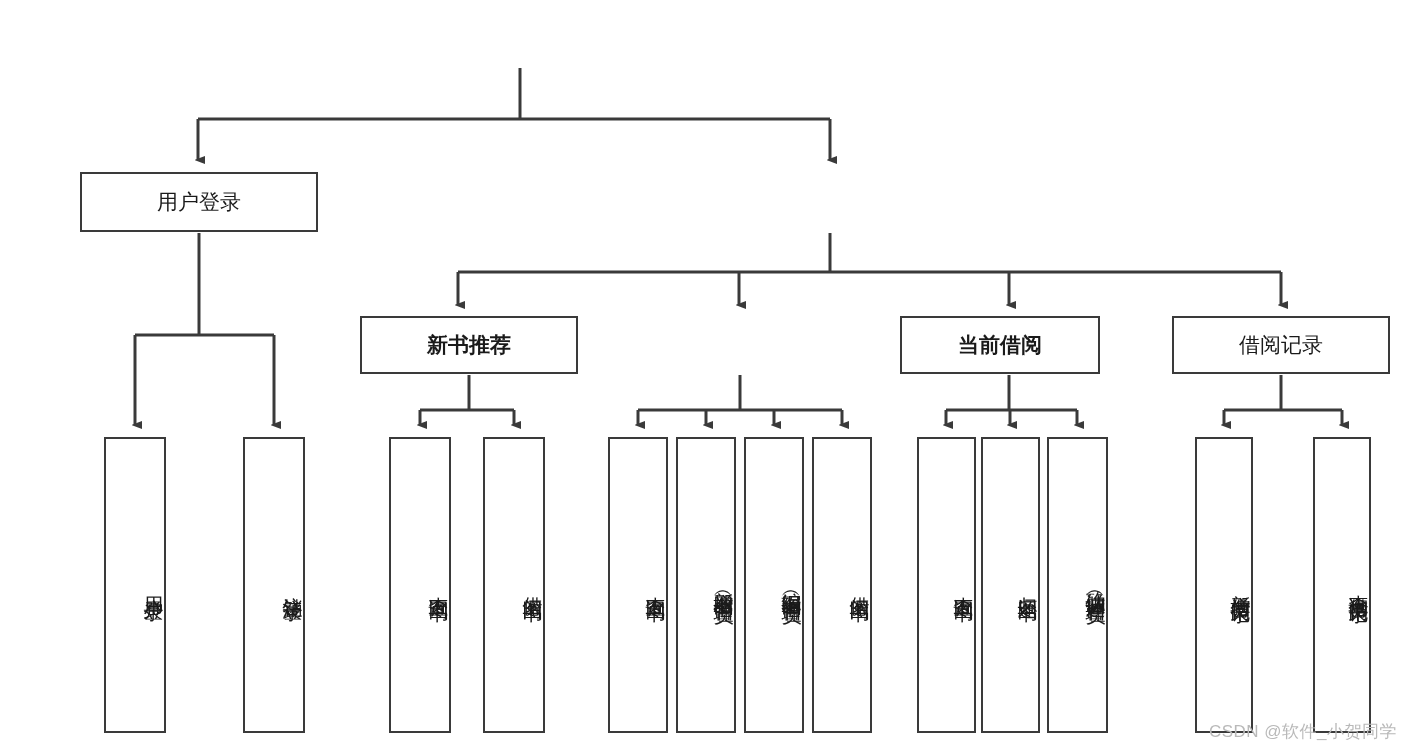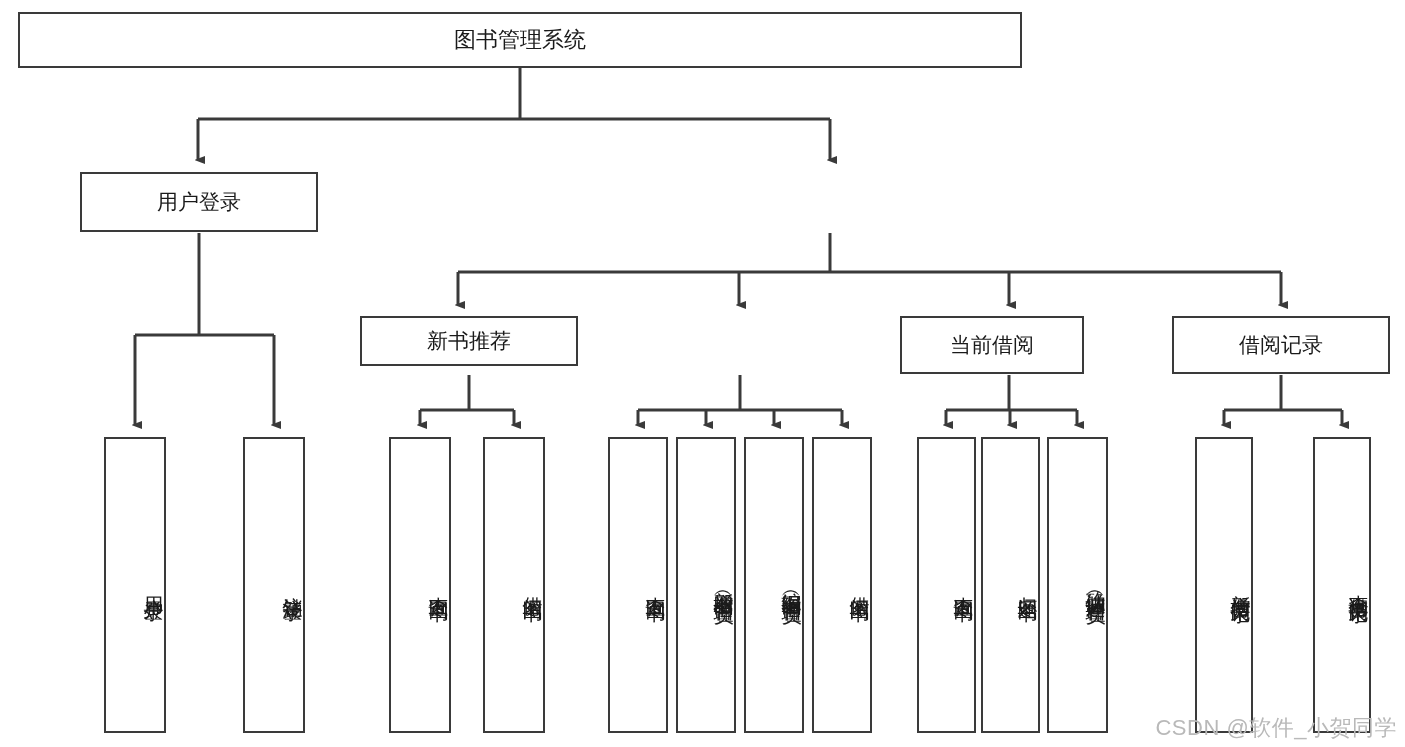--- a/index.html
+++ b/index.html
@@ -55,21 +55,21 @@
     text-orientation: upright;
     line-height: 1.0;
   }
   .node.v.pad-top {
     align-items: flex-start;
   }
   .watermark {
     position: absolute;
     right: 8px;
     bottom: 4px;
-    font-size: 22px;
+    font-size: 17px;
     color: #b9b9b9;
     white-space: nowrap;
     letter-spacing: 0.5px;
     margin-top: 28px;
   }
 </style>
 </head>
 <body>
 
 <div id="canvas">
@@ -117,35 +117,32 @@
       <path d="M1010,410 L1010,425" marker-end="url(#arrow)"></path>
       <path d="M1077,410 L1077,425" marker-end="url(#arrow)"></path>
 
       <path d="M1281,375 L1281,410"></path>
       <path d="M1224,410 L1342,410"></path>
       <path d="M1224,410 L1224,425" marker-end="url(#arrow)"></path>
       <path d="M1342,410 L1342,425" marker-end="url(#arrow)"></path>
     </g>
   </svg>
 
-  <div class="node h root" style="left:18px; top:12px; width:1004px; height:56px;">
-    <span class="lbl">图书管理系统</span>
-  </div>
 
   <div class="node h" style="left:80px; top:172px; width:238px; height:60px;">
     <span class="lbl">用户登录</span>
   </div>
 
 
-  <div class="node h" style="left:360px; top:316px; width:218px; height:50px;">
+  <div class="node h" style="left:360px; top:316px; width:218px; height:58px;font-weight:bold;">
     <span class="lbl">新书推荐</span>
   </div>
 
 
-  <div class="node h" style="left:900px; top:316px; width:184px; height:58px;">
+  <div class="node h" style="left:900px; top:316px; width:200px; height:58px;font-weight:bold;">
     <span class="lbl">当前借阅</span>
   </div>
 
   <div class="node h" style="left:1172px; top:316px; width:218px; height:58px;">
     <span class="lbl">借阅记录</span>
   </div>
 
   <div class="node v" style="left:104px; top:437px; width:62px; height:296px;">
     <span class="lbl">用户登录</span>
   </div>

